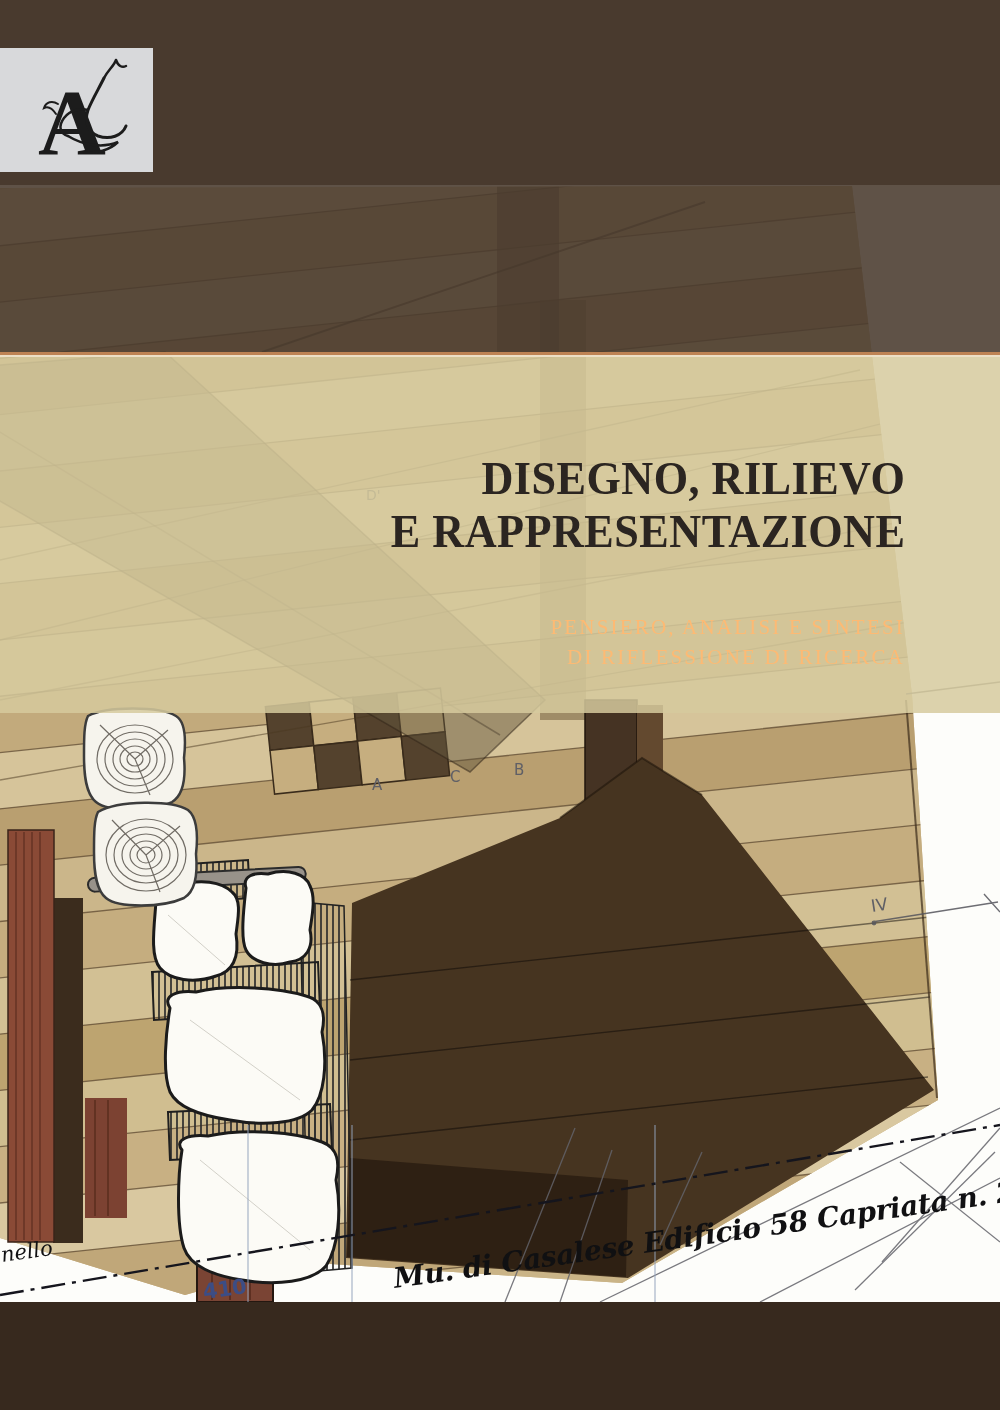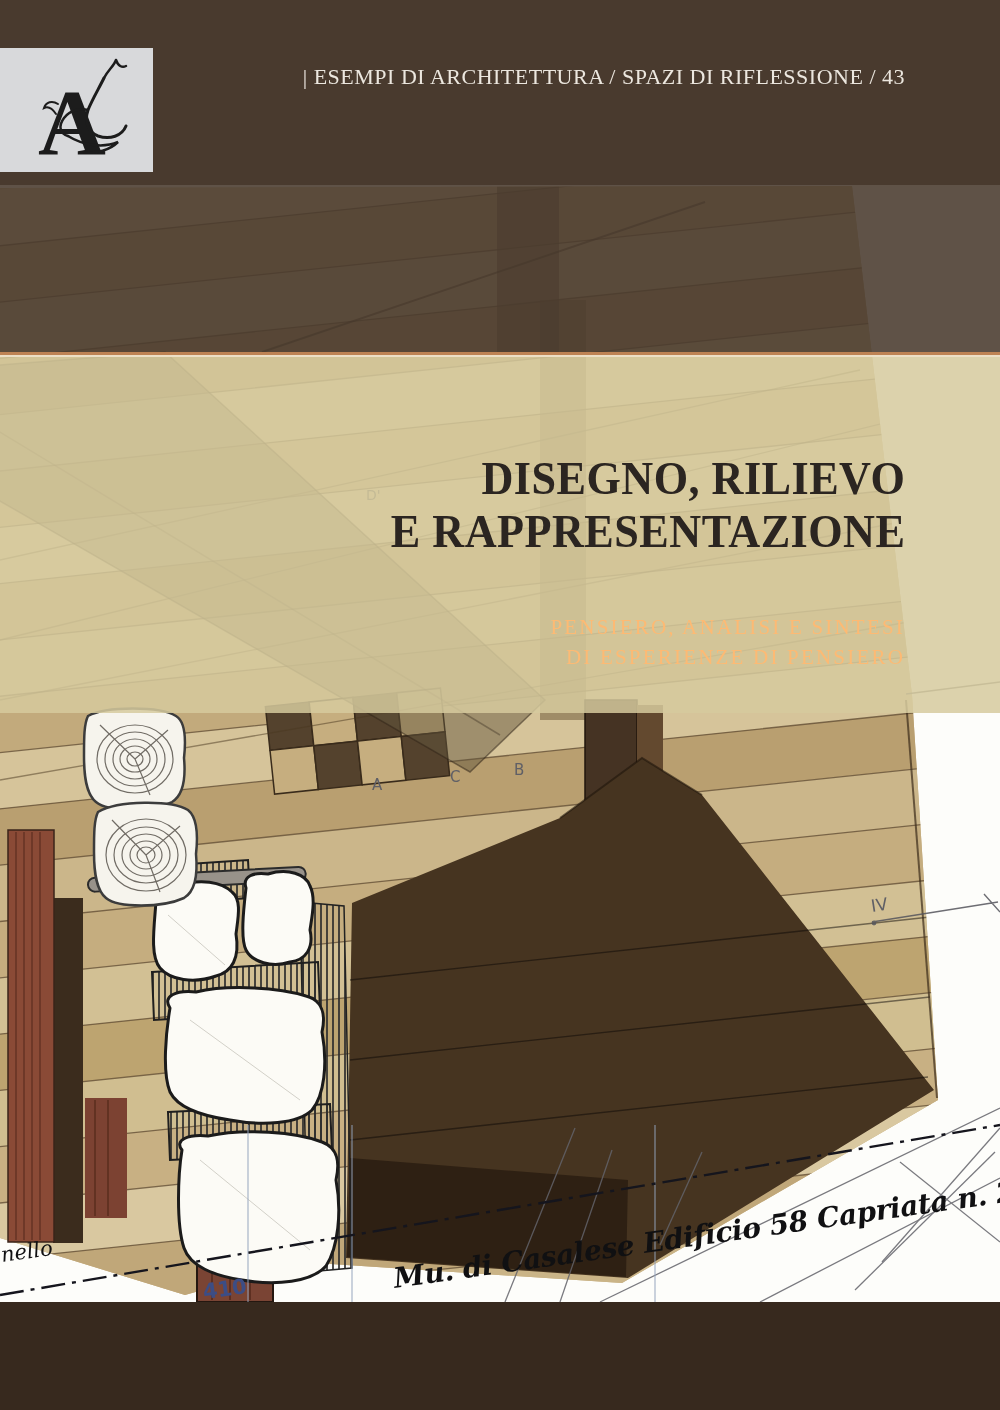--- a/index.html
+++ b/index.html
@@ -205,26 +205,25 @@
       <g fill="none" stroke="#1c1c1c" stroke-linecap="round">
         <path d="M104,30 C108,22 114,18 116,12 M116,12 C118,18 122,20 126,18" stroke-width="2.5"></path>
         <path d="M104,30 C98,42 92,52 88,62 C84,74 88,84 98,88 C110,92 122,88 126,78" stroke-width="3"></path>
         <path d="M88,62 C80,60 70,62 64,70 C58,78 60,86 68,88" stroke-width="2.5"></path>
         <path d="M68,88 C84,98 104,100 118,94 C110,102 96,106 84,104" stroke-width="2.5"></path>
         <path d="M56,66 C52,60 48,58 44,60 C46,54 52,52 58,56" stroke-width="2"></path>
       </g>
     </svg>
   </div>
 
-  <div class="series">| ESEMPI DI ARCHITETTURA / SPAZI DI RIFLESSIONE / 43</div>
 
 
   <div class="title">
     <div>DISEGNO, RILIEVO</div>
     <div>E RAPPRESENTAZIONE</div>
   </div>
 
   <div class="subtitle">
     <div>PENSIERO, ANALISI E SINTESI</div>
-    <div>DI ESPERIENZE DI PENSIERO</div>
+    <div>DI RIFLESSIONE DI RICERCA</div>
   </div>
 
 </div>
 
 </body></html>

